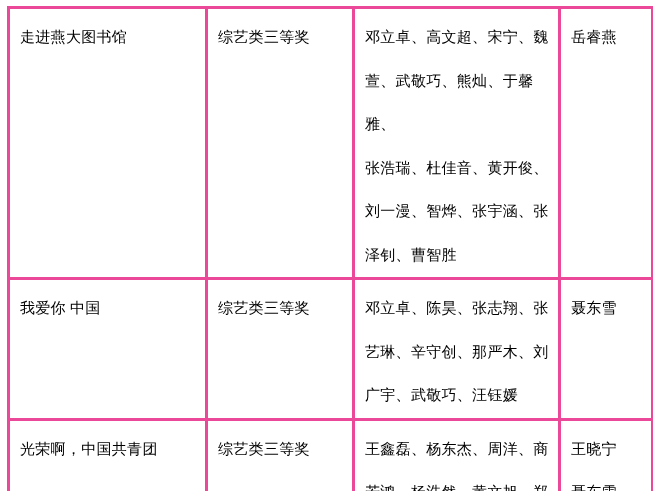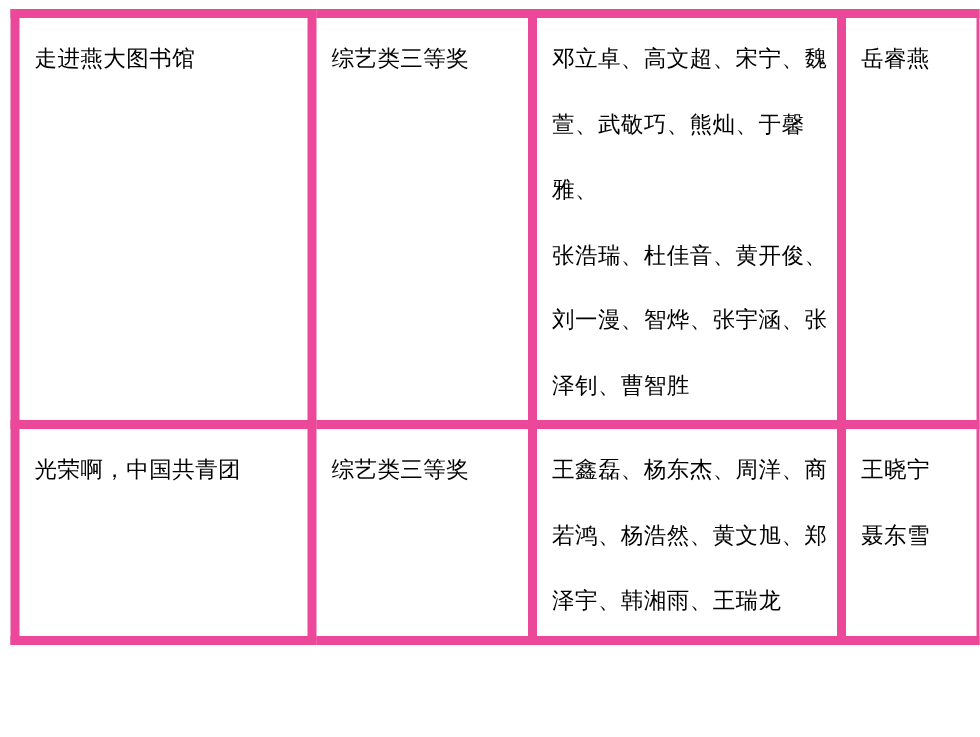--- a/index.html
+++ b/index.html
@@ -20,21 +20,21 @@
   }
   table.award-table {
     position: absolute;
     left: 7px;
     top: 6px;
     width: 644px;
     border-collapse: collapse;
     table-layout: fixed;
   }
   table.award-table td {
-    border: 6px solid #ec4899;
+    border: 3px solid #ec4899;
     vertical-align: top;
     padding: 7px 6px 0 10px;
     font-size: 15px;
     line-height: 43.5px;
     white-space: pre-line;
     letter-spacing: 0.3px;
     overflow: hidden;
   }
   tr.row-1 td { height: 217px; }
   tr.row-2 td { height: 129px; }
@@ -59,20 +59,28 @@
       <tr class="row-1">
         <td>走进燕大图书馆</td>
         <td>综艺类三等奖</td>
         <td>邓立卓、高文超、宋宁、魏
 萱、武敬巧、熊灿、于馨雅、
 张浩瑞、杜佳音、黄开俊、
 刘一漫、智烨、张宇涵、张
 泽钊、曹智胜</td>
         <td>岳睿燕</td>
       </tr>
+      <tr class="row-2">
+        <td>我爱你 中国</td>
+        <td>综艺类三等奖</td>
+        <td>邓立卓、陈昊、张志翔、张
+艺琳、辛守创、那严木、刘
+广宇、武敬巧、汪钰媛</td>
+        <td>聂东雪</td>
+      </tr>
       <tr class="row-3">
         <td>光荣啊，中国共青团</td>
         <td>综艺类三等奖</td>
         <td>王鑫磊、杨东杰、周洋、商
 若鸿、杨浩然、黄文旭、郑
 泽宇、韩湘雨、王瑞龙</td>
         <td>王晓宁
 聂东雪</td>
       </tr>
     </tbody>

